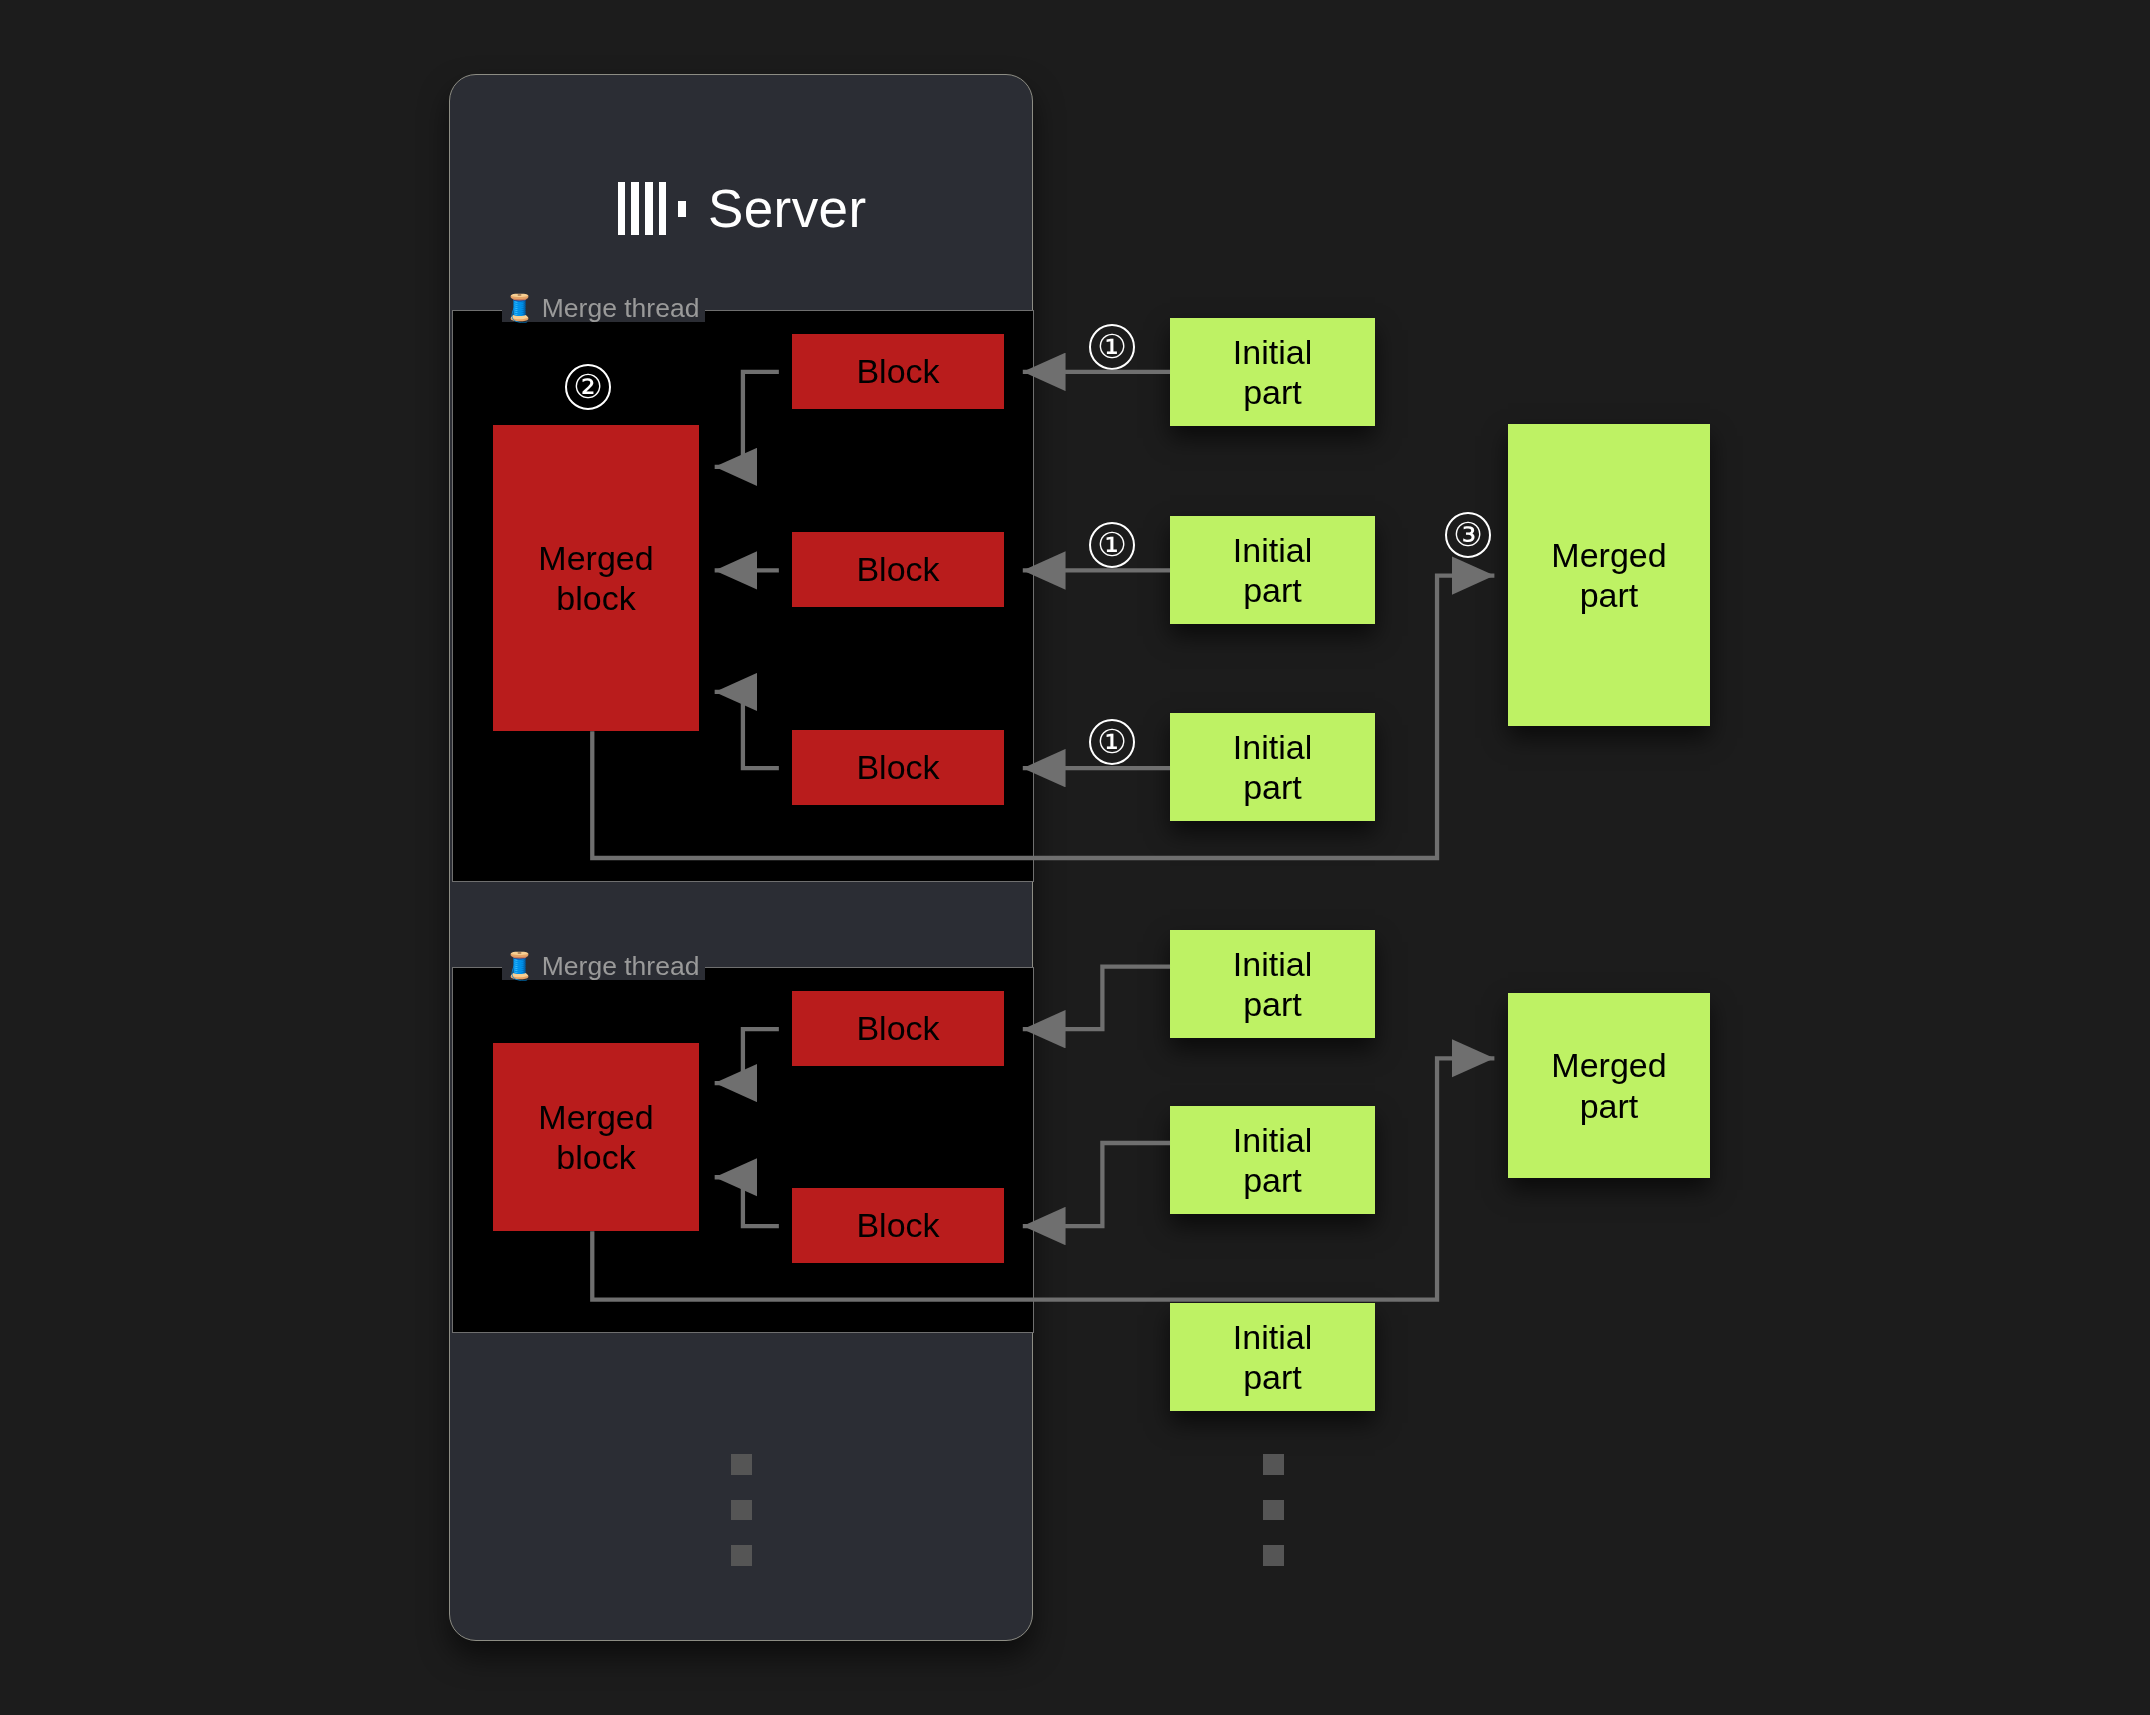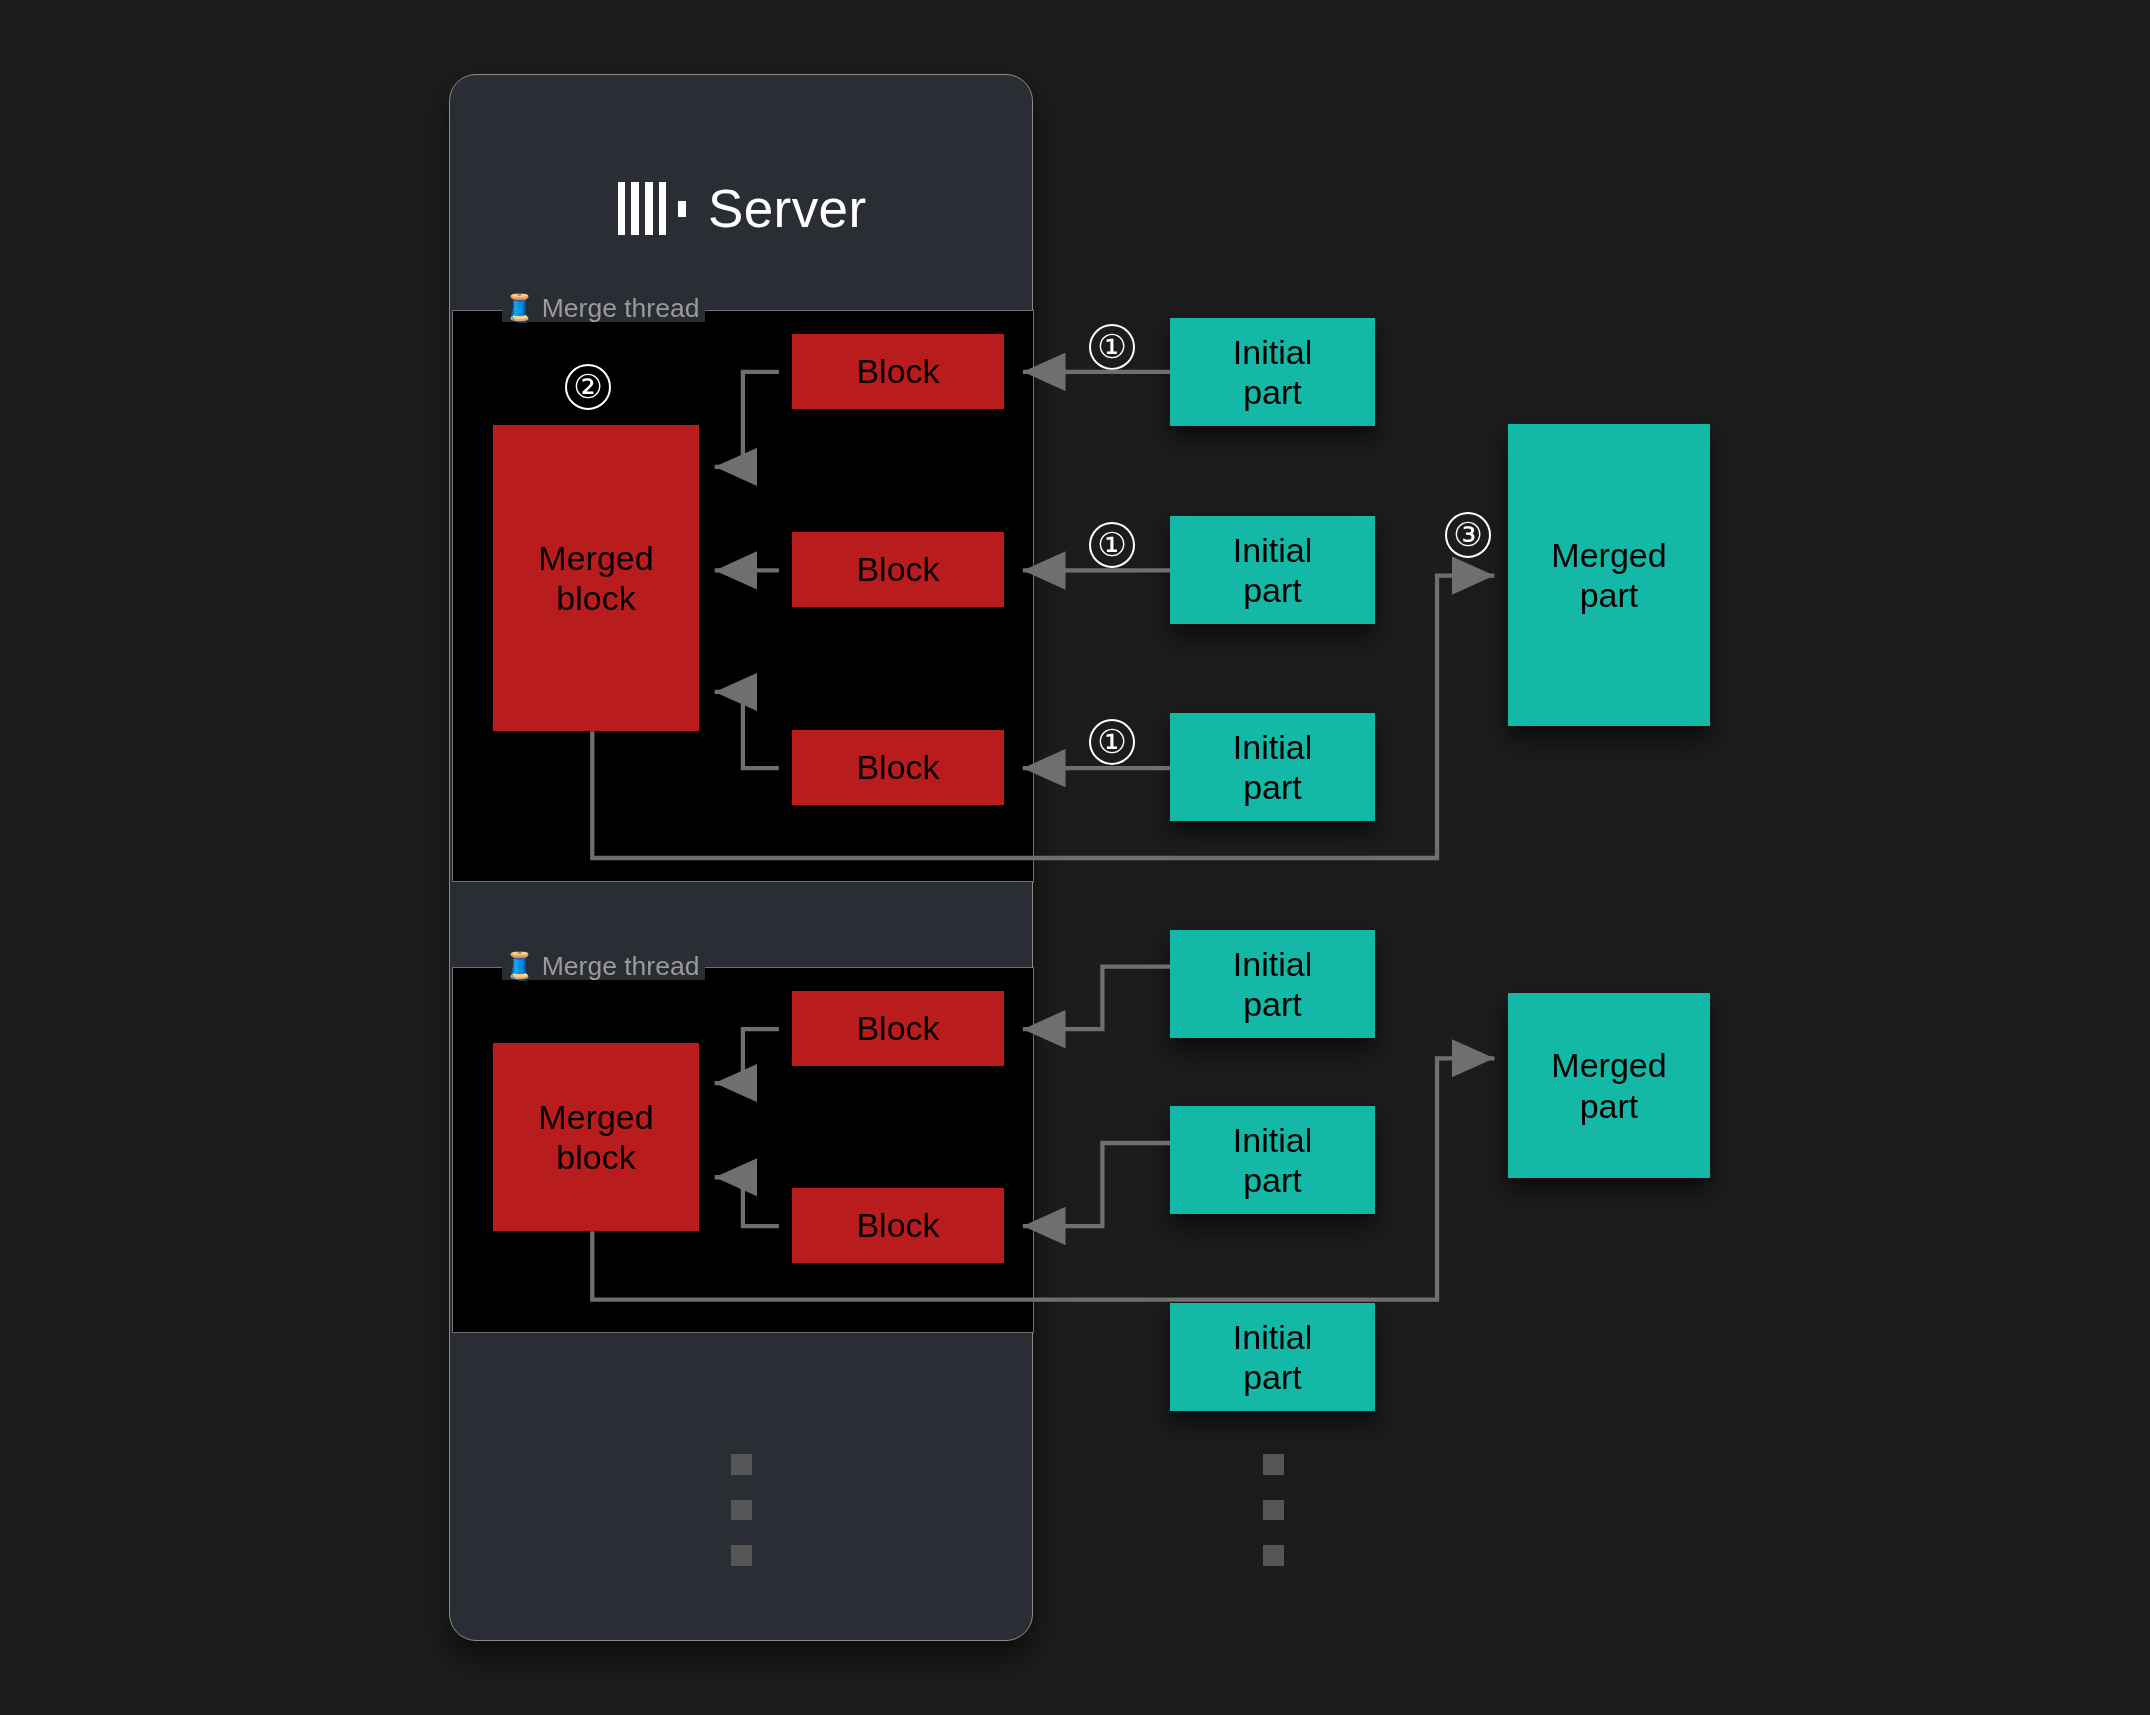--- a/index.html
+++ b/index.html
@@ -39,21 +39,21 @@
   }
   .spool{font-size:26.5px;line-height:1;}
 
   
   .box{
     position:absolute;box-sizing:border-box;display:flex;
     align-items:center;justify-content:center;text-align:center;
     color:#000;font-size:34px;line-height:1.18;font-weight:400;
   }
   .box.blue{background:#b91c1c;}
-  .box.yellow{background:#14b8a6;box-shadow:0 12px 22px rgba(0,0,0,.62);}
+  .box.yellow{background:#bef264;box-shadow:0 12px 22px rgba(0,0,0,.62);}
 
   
   .step{
     position:absolute;width:46px;height:46px;border:2.6px solid #ffffff;
     border-radius:50%;color:#ffffff;font-size:33px;line-height:41px;
     text-align:center;box-sizing:border-box;
   }
 
   
   .dots{position:absolute;display:flex;flex-direction:column;gap:25px;}

